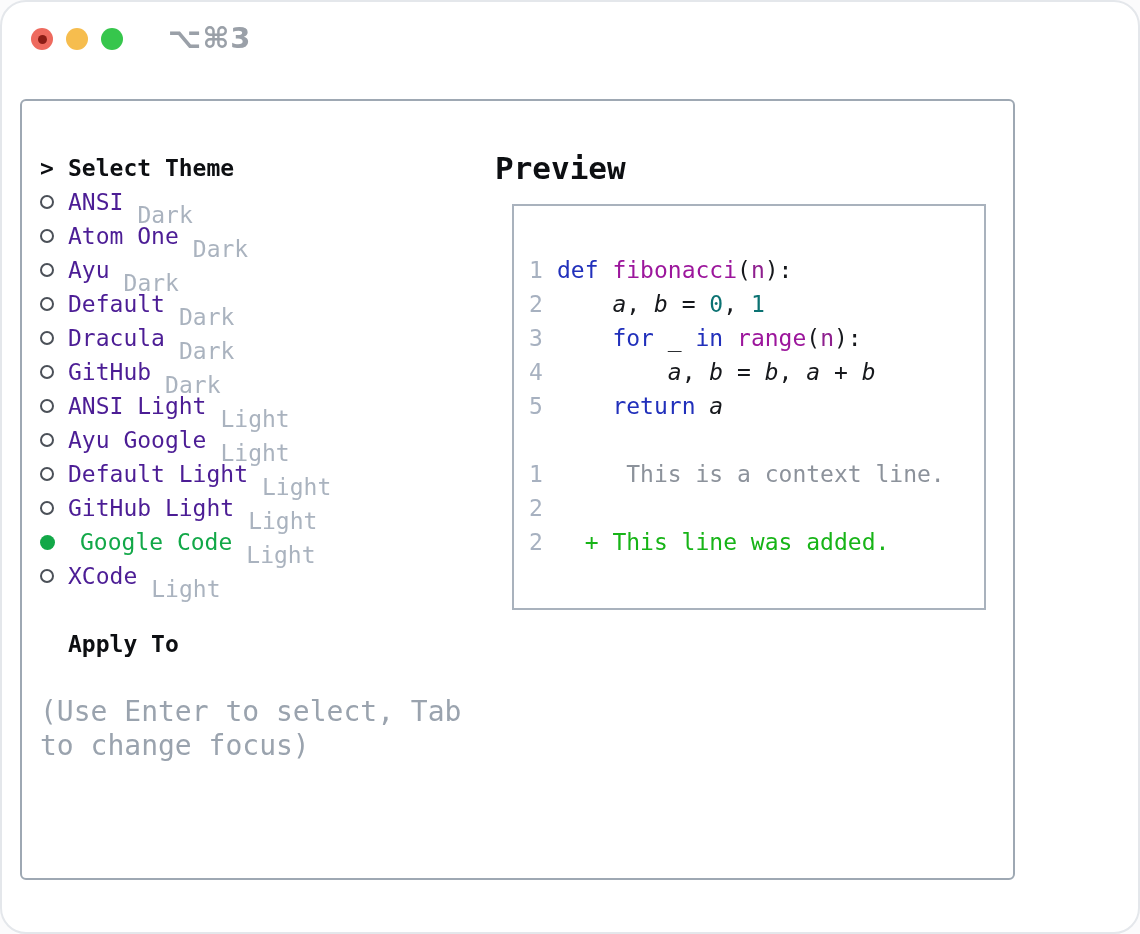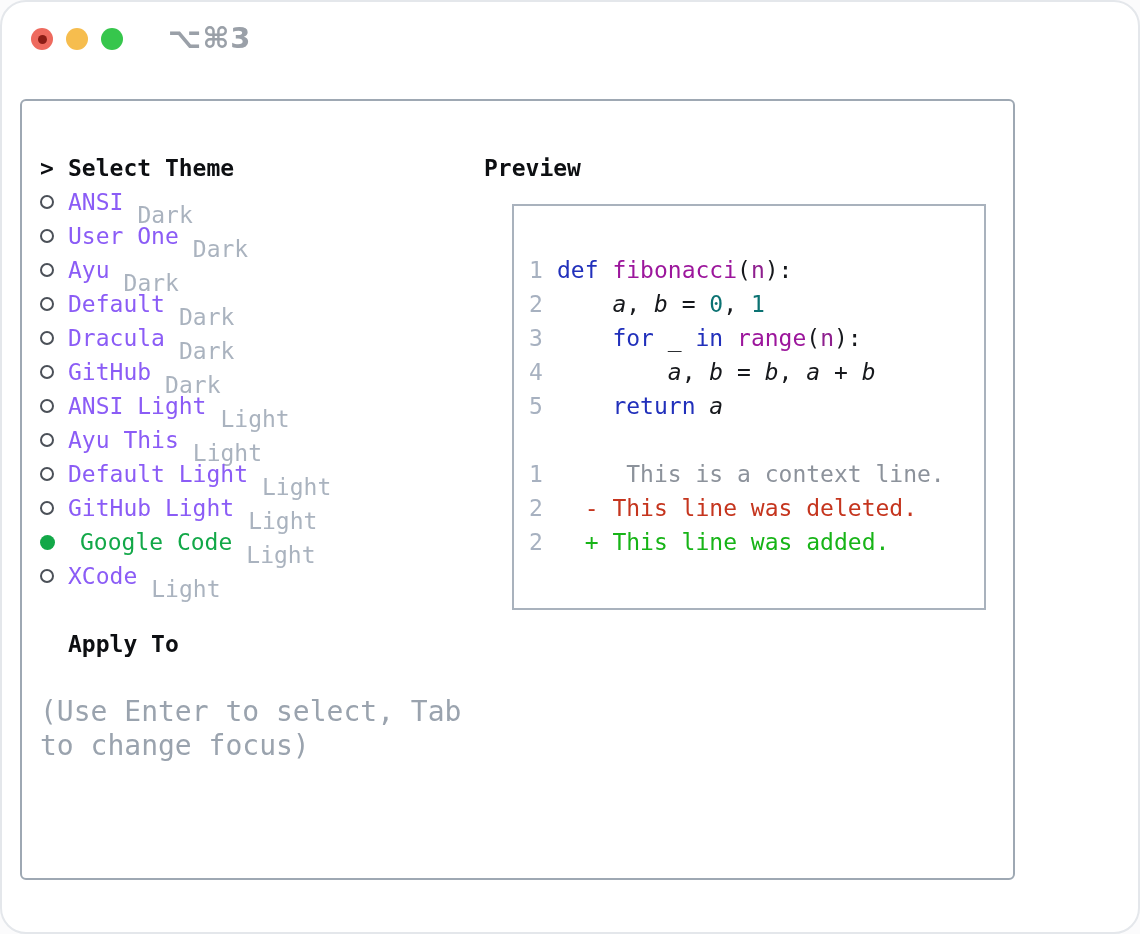--- a/index.html
+++ b/index.html
@@ -29,29 +29,29 @@
     border:2px solid #9ea8b3;border-radius:6px;box-sizing:border-box;background:#fff;
   }
   
   .leftcol{position:absolute;left:18px;top:50px;width:452px;}
   .row{height:34px;display:flex;align-items:center;font-size:23px;}
   .marker{width:28px;display:flex;align-items:center;flex:0 0 28px;}
   .caret{font-weight:bold;color:#0d0f12;font-size:23px;}
   .hdr{font-weight:bold;color:#0d0f12;}
   .bullet{width:14px;height:14px;border-radius:50%;border:2px solid #4b5058;box-sizing:border-box;}
   .bullet.filled{border:none;background:var(--green);width:15px;height:15px;}
-  .label{color:#8b5cf6;white-space:pre;}
+  .label{color:#4c1d95;white-space:pre;}
   .label.sel{color:var(--green);margin-left:12px;}
   .variant{color:#aab3bf;margin-left:14px;white-space:pre;margin-top:25px;}
   .spacer34{height:34px;}
   .hint{color:#9aa3ae;font-size:28px;line-height:34px;width:445px;}
   
   .preview-title{
-    position:absolute;left:462px;top:50px;height:34px;display:flex;align-items:center;
-    font-size:23px;font-weight:bold;color:#0d0f12;
+    position:absolute;left:473px;top:50px;height:34px;display:flex;align-items:center;
+    font-size:31px;font-weight:bold;color:#0d0f12;
   }
   .preview-box{
     position:absolute;left:490px;top:103px;width:474px;height:406px;
     border:2px solid #a9b2bd;box-sizing:border-box;background:#fff;
     padding:47px 0 0 15px;overflow:hidden;
   }
   .cline{height:34px;display:flex;align-items:center;font-size:23px;}
   .ln{width:15px;flex:0 0 15px;margin-right:13px;color:var(--line-number);white-space:pre;}
   .ccontent{white-space:pre;color:var(--code-plain);}
   .tok-pl{color:var(--code-plain);}
@@ -93,21 +93,21 @@
             <span class="marker">
               <span class="bullet"></span>
             </span>
             <span class="label">ANSI</span>
             <span class="variant">Dark</span>
           </div>
           <div class="row">
             <span class="marker">
               <span class="bullet"></span>
             </span>
-            <span class="label">User One</span>
+            <span class="label">Atom One</span>
             <span class="variant">Dark</span>
           </div>
           <div class="row">
             <span class="marker">
               <span class="bullet"></span>
             </span>
             <span class="label">Ayu</span>
             <span class="variant">Dark</span>
           </div>
           <div class="row">
@@ -135,21 +135,21 @@
             <span class="marker">
               <span class="bullet"></span>
             </span>
             <span class="label">ANSI Light</span>
             <span class="variant">Light</span>
           </div>
           <div class="row">
             <span class="marker">
               <span class="bullet"></span>
             </span>
-            <span class="label">Ayu This</span>
+            <span class="label">Ayu Google</span>
             <span class="variant">Light</span>
           </div>
           <div class="row">
             <span class="marker">
               <span class="bullet"></span>
             </span>
             <span class="label">Default Light</span>
             <span class="variant">Light</span>
           </div>
           <div class="row">
@@ -214,21 +214,20 @@
           </div>
         </div>
       <div class="spacer34"></div>
       <div id="diff-block">
           <div class="cline">
             <span class="ln">1</span>
             <span class="ccontent tok-context">     This is a context line.</span>
           </div>
           <div class="cline">
             <span class="ln">2</span>
-            <span class="ccontent tok-del">  - This line was deleted.</span>
           </div>
           <div class="cline">
             <span class="ln">2</span>
             <span class="ccontent tok-add">  + This line was added.</span>
           </div>
         </div>
     </div>
 
   </div>
 </div>

